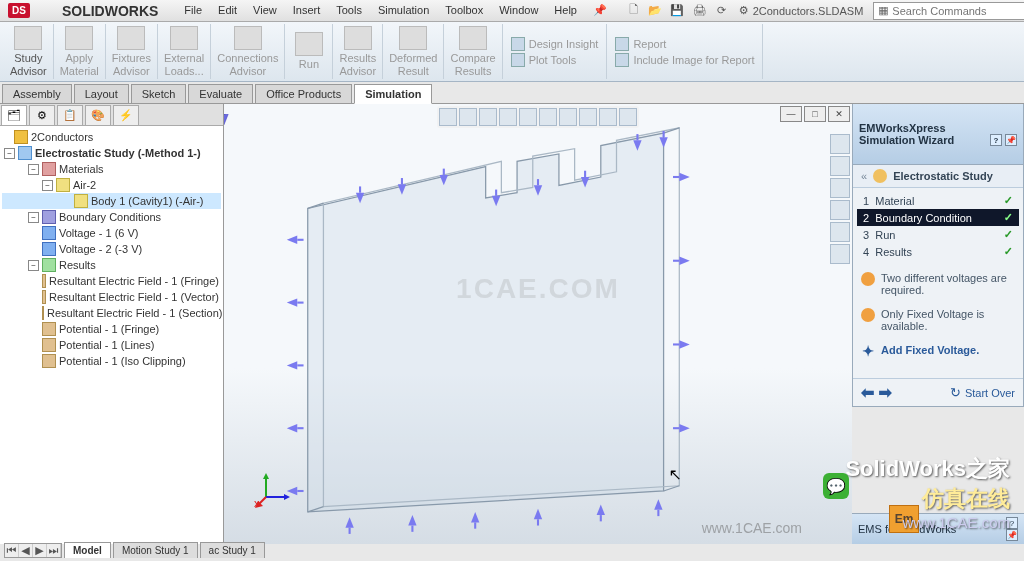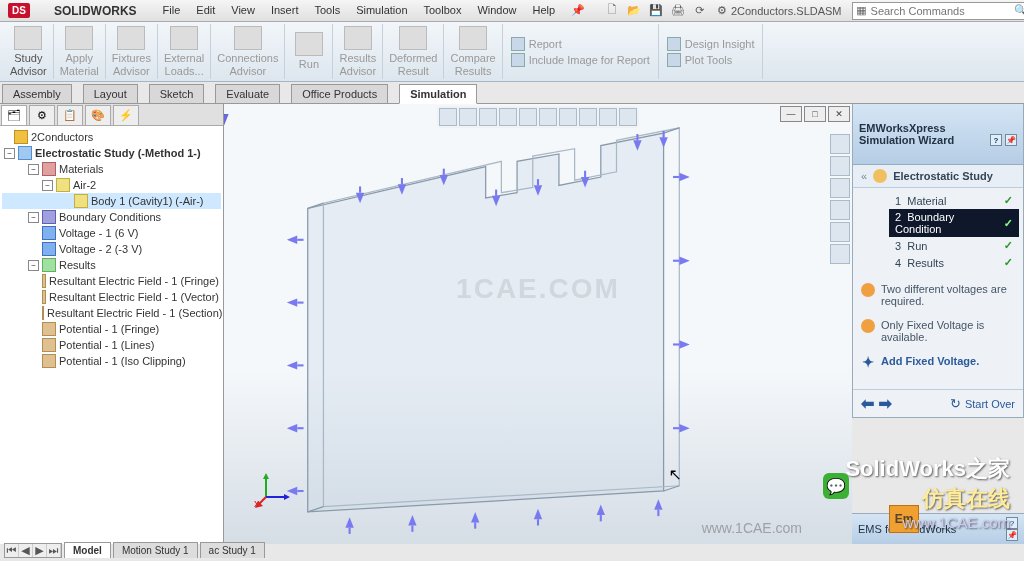--- a/index.html
+++ b/index.html
@@ -2,21 +2,21 @@
 <html><head>
 <meta charset="utf-8">
 <style>
 * { box-sizing: border-box; margin: 0; padding: 0; font-family: "Segoe UI", Tahoma, sans-serif; font-size: 11px; }
 body { width: 1024px; height: 561px; background: #e8e8e8; overflow: hidden; position: relative; }
 
 
 .titlebar { height: 22px; background: linear-gradient(#f5f5f5, #e0e0e0); display: flex; align-items: center; border-bottom: 1px solid #aaa; }
 .logo { display: flex; align-items: center; padding: 0 8px; gap: 20px; }
 .logo-ds { background: #c8102e; color: #fff; font-weight: bold; padding: 2px 4px; font-size: 10px; border-radius: 2px; margin-right: 4px; }
-.logo-text { font-weight: bold; font-size: 12px; color: #333; }
+.logo-text { font-weight: bold; font-size: 14px; color: #333; margin-left: 8px; }
 .menubar { display: flex; margin-left: 10px; }
 .menubar span { padding: 3px 8px; color: #333; cursor: pointer; }
 .qat { display: flex; align-items: center; margin-left: 10px; gap: 4px; }
 .qat-icon { width: 18px; height: 16px; display: flex; align-items: center; justify-content: center; color: #555; }
 .title-text { margin-left: auto; margin-right: 10px; color: #555; font-size: 11px; }
 .search-box { display: flex; align-items: center; background: #fff; border: 1px solid #999; height: 18px; width: 180px; margin-right: 8px; }
 .search-box .si { width: 18px; text-align: center; color: #666; }
 .search-box input { border: none; outline: none; flex: 1; font-size: 11px; color: #888; background: transparent; }
 .winbtns { display: flex; gap: 2px; margin-right: 4px; }
 .winbtn { width: 22px; height: 16px; border: 1px solid #888; background: #eee; display: flex; align-items: center; justify-content: center; font-size: 9px; color: #444; }
@@ -27,21 +27,21 @@
 .ribbon-item.wide { min-width: 58px; }
 .ribbon-item.disabled { color: #999; }
 .ribbon-icon { width: 28px; height: 24px; background: #ddd; border: 1px solid #bbb; margin-bottom: 2px; }
 .ribbon-stack { display: flex; flex-direction: column; justify-content: center; padding: 0 8px; gap: 2px; border-right: 1px solid #c5d0da; }
 .ribbon-stack div { display: flex; align-items: center; gap: 4px; color: #555; white-space: nowrap; }
 .ribbon-stack div.disabled { color: #999; }
 .stack-icon { width: 14px; height: 14px; background: #c8d8e8; border: 1px solid #8aa; }
 
 
 .tabstrip { height: 22px; background: #e8e8e8; display: flex; align-items: flex-end; border-bottom: 1px solid #999; padding-left: 2px; }
-.tab { padding: 3px 10px; border: 1px solid #999; border-bottom: none; background: #d8d8d8; margin-right: 11px; color: #333; cursor: pointer; }
+.tab { padding: 3px 10px; border: 1px solid #999; border-bottom: none; background: #d8d8d8; margin-right: 2px; color: #333; cursor: pointer; }
 .tab.active { background: #fff; font-weight: bold; border-bottom: 1px solid #fff; margin-bottom: -1px; }
 
 
 .main { display: flex; height: 440px; }
 
 
 .tree-panel { width: 224px; background: #f5f5f5; border-right: 1px solid #999; display: flex; flex-direction: column; }
 .tree-tabs { height: 22px; display: flex; background: #e0e0e0; border-bottom: 1px solid #aaa; }
 .tree-tab { width: 26px; height: 20px; border: 1px solid #aaa; border-bottom: none; background: #eee; margin: 1px 1px 0 1px; display: flex; align-items: center; justify-content: center; }
 .tree-tab.active { background: #fff; }
@@ -78,21 +78,21 @@
 
 
 .right-side { width: 172px; display: flex; flex-direction: column; }
 .right-panel { background: #eef2f6; border: 1px solid #9ab; border-top: none; }
 .panel-title { background: linear-gradient(#d5e5f5, #b5cde5); padding: 18px 6px; font-weight: bold; color: #234; border-bottom: 1px solid #9ab; display: flex; justify-content: space-between; align-items: flex-end; }
 .panel-title .pbtns { display: flex; gap: 3px; }
 .pbtn { width: 12px; height: 12px; border: 1px solid #789; background: #def; font-size: 8px; display: flex; align-items: center; justify-content: center; }
 .wizard-head { background: #e8eef5; padding: 4px 8px; border-bottom: 1px solid #bcd; display: flex; align-items: center; gap: 6px; color: #345; }
 .wizard-head .whicon { width: 14px; height: 14px; background: #f0c060; border-radius: 50%; }
 .steps { padding: 4px; }
-.step { display: flex; align-items: center; justify-content: space-between; padding: 2px 6px; color: #345; margin-left: 32px; }
+.step { display: flex; align-items: center; justify-content: space-between; padding: 2px 6px; color: #345; }
 .step.active { background: #0f172a; color: #fff; }
 .check { color: #2a9a2a; font-weight: bold; }
 .step.active .check { color: #8f8; }
 .hints { padding: 8px; }
 .hint { display: flex; gap: 6px; margin-bottom: 12px; color: #456; }
 .hint-icon { width: 14px; height: 14px; flex-shrink: 0; display: flex; align-items: center; justify-content: center; }
 .hi-orange { background: #f0a040; border-radius: 50%; }
 .hi-blue { color: #2a5a9a; font-size: 14px; font-weight: bold; }
 .hint a { color: #2a5a9a; text-decoration: none; font-weight: bold; }
 .nav-row { display: flex; justify-content: space-between; align-items: center; padding: 4px 8px; border-top: 1px solid #bcd; }
@@ -190,35 +190,35 @@
       <div class="ribbon-icon"></div>
       <span>Deformed<br>Result</span>
     </div>
   <div class="ribbon-item disabled">
       <div class="ribbon-icon"></div>
       <span>Compare<br>Results</span>
     </div>
   <div class="ribbon-stack">
     <div class="disabled">
         <span class="stack-icon"></span>
+        <span>Design Insight</span>
+      </div>
+    <div class="disabled">
+        <span class="stack-icon"></span>
+        <span>Plot Tools</span>
+      </div>
+  </div>
+  <div class="ribbon-stack">
+    <div class="disabled">
+        <span class="stack-icon"></span>
         <span>Report</span>
       </div>
     <div class="disabled">
         <span class="stack-icon"></span>
         <span>Include Image for Report</span>
-      </div>
-  </div>
-  <div class="ribbon-stack">
-    <div class="disabled">
-        <span class="stack-icon"></span>
-        <span>Design Insight</span>
-      </div>
-    <div class="disabled">
-        <span class="stack-icon"></span>
-        <span>Plot Tools</span>
       </div>
   </div>
 </div>
 
 <div class="tabstrip">
   <div class="tab">Assembly</div>
   <div class="tab">Layout</div>
   <div class="tab">Sketch</div>
   <div class="tab">Evaluate</div>
   <div class="tab">Office Products</div>

